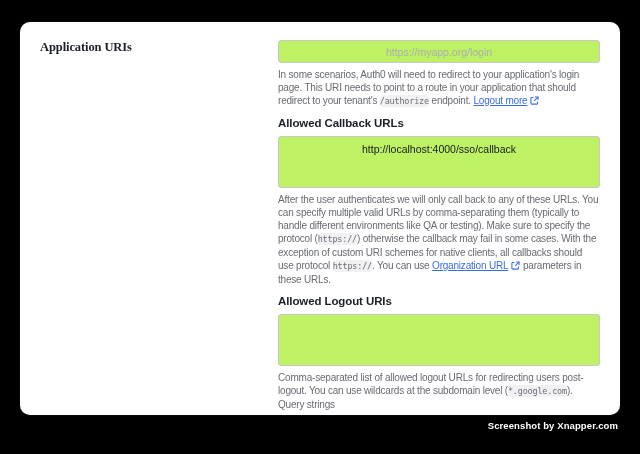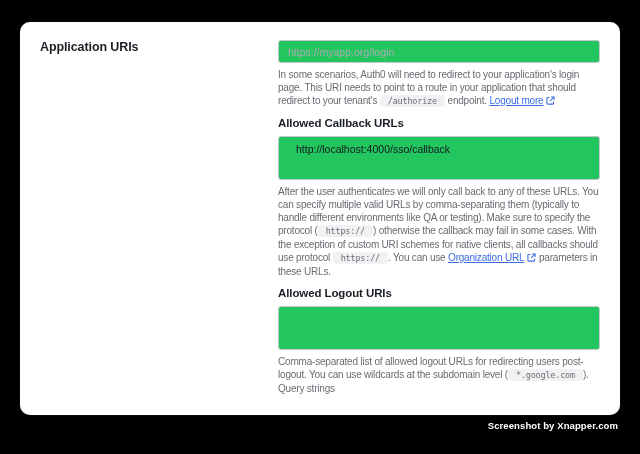--- a/index.html
+++ b/index.html
@@ -15,21 +15,21 @@
     left: 20px; top: 22px;
     width: 600px; height: 393px;
     box-sizing: border-box;
     background: #ffffff;
     border-radius: 10px;
     padding: 18px 20px;
     display: flex;
     overflow: hidden;
     box-shadow: 0 0 1px rgba(255,255,255,0.35), 0 8px 28px rgba(0,0,0,0.6);
   }
-  .left-col { width: 238px; flex: none; }
+  .left-col { width: 238px; flex: none; font-family: Liberation Serif, serif; }
   .section-heading {
     margin: 0;
     font-size: 12.5px;
     font-weight: bold;
     color: #1b1f26;
     letter-spacing: -0.1px;
   }
   .right-col { flex: 1; min-width: 0; }
   .field-label {
     display: block;
@@ -39,43 +39,44 @@
     line-height: 13px;
     margin: 0 0 6px 0;
     letter-spacing: -0.1px;
   }
   .text-input, .url-textarea {
     display: block;
     width: 100%;
     box-sizing: border-box;
     border: 1px solid #c6c8cd;
     border-radius: 3px;
-    background: #22c55e;
+    background: #bef264;
     font-family: "Liberation Sans", sans-serif;
     font-size: 10.5px;
     color: #16191f;
     outline: none;
     margin: 0 0 5px 0;
+    text-align: center;
   }
   .text-input { height: 23px; padding: 0 9px; }
   .text-input::placeholder { color: #a9adb4; }
-  .url-textarea { height: 44px; padding: 6px 17px; resize: none; line-height: 13px; }
+  .url-textarea { height: 52px; padding: 6px 17px; resize: none; line-height: 13px; }
   .help-text {
     margin: 2px 0 9px 0;
     font-size: 10px;
     line-height: 13px;
     letter-spacing: -0.2px;
     color: #686b72;
   }
   .help-text code {
     font-family: "DejaVu Sans Mono", monospace;
     font-size: 8.5px;
     background: #f1f1f3;
     color: #6b6e75;
-    padding: 1px 8px;
+    padding: 1px 0;
     border-radius: 4px;
     white-space: nowrap;
   }
   .help-text a {
     color: #3a6ce1;
     text-decoration: underline;
     cursor: pointer;
   }
   .ext-icon {
     display: inline-block;

